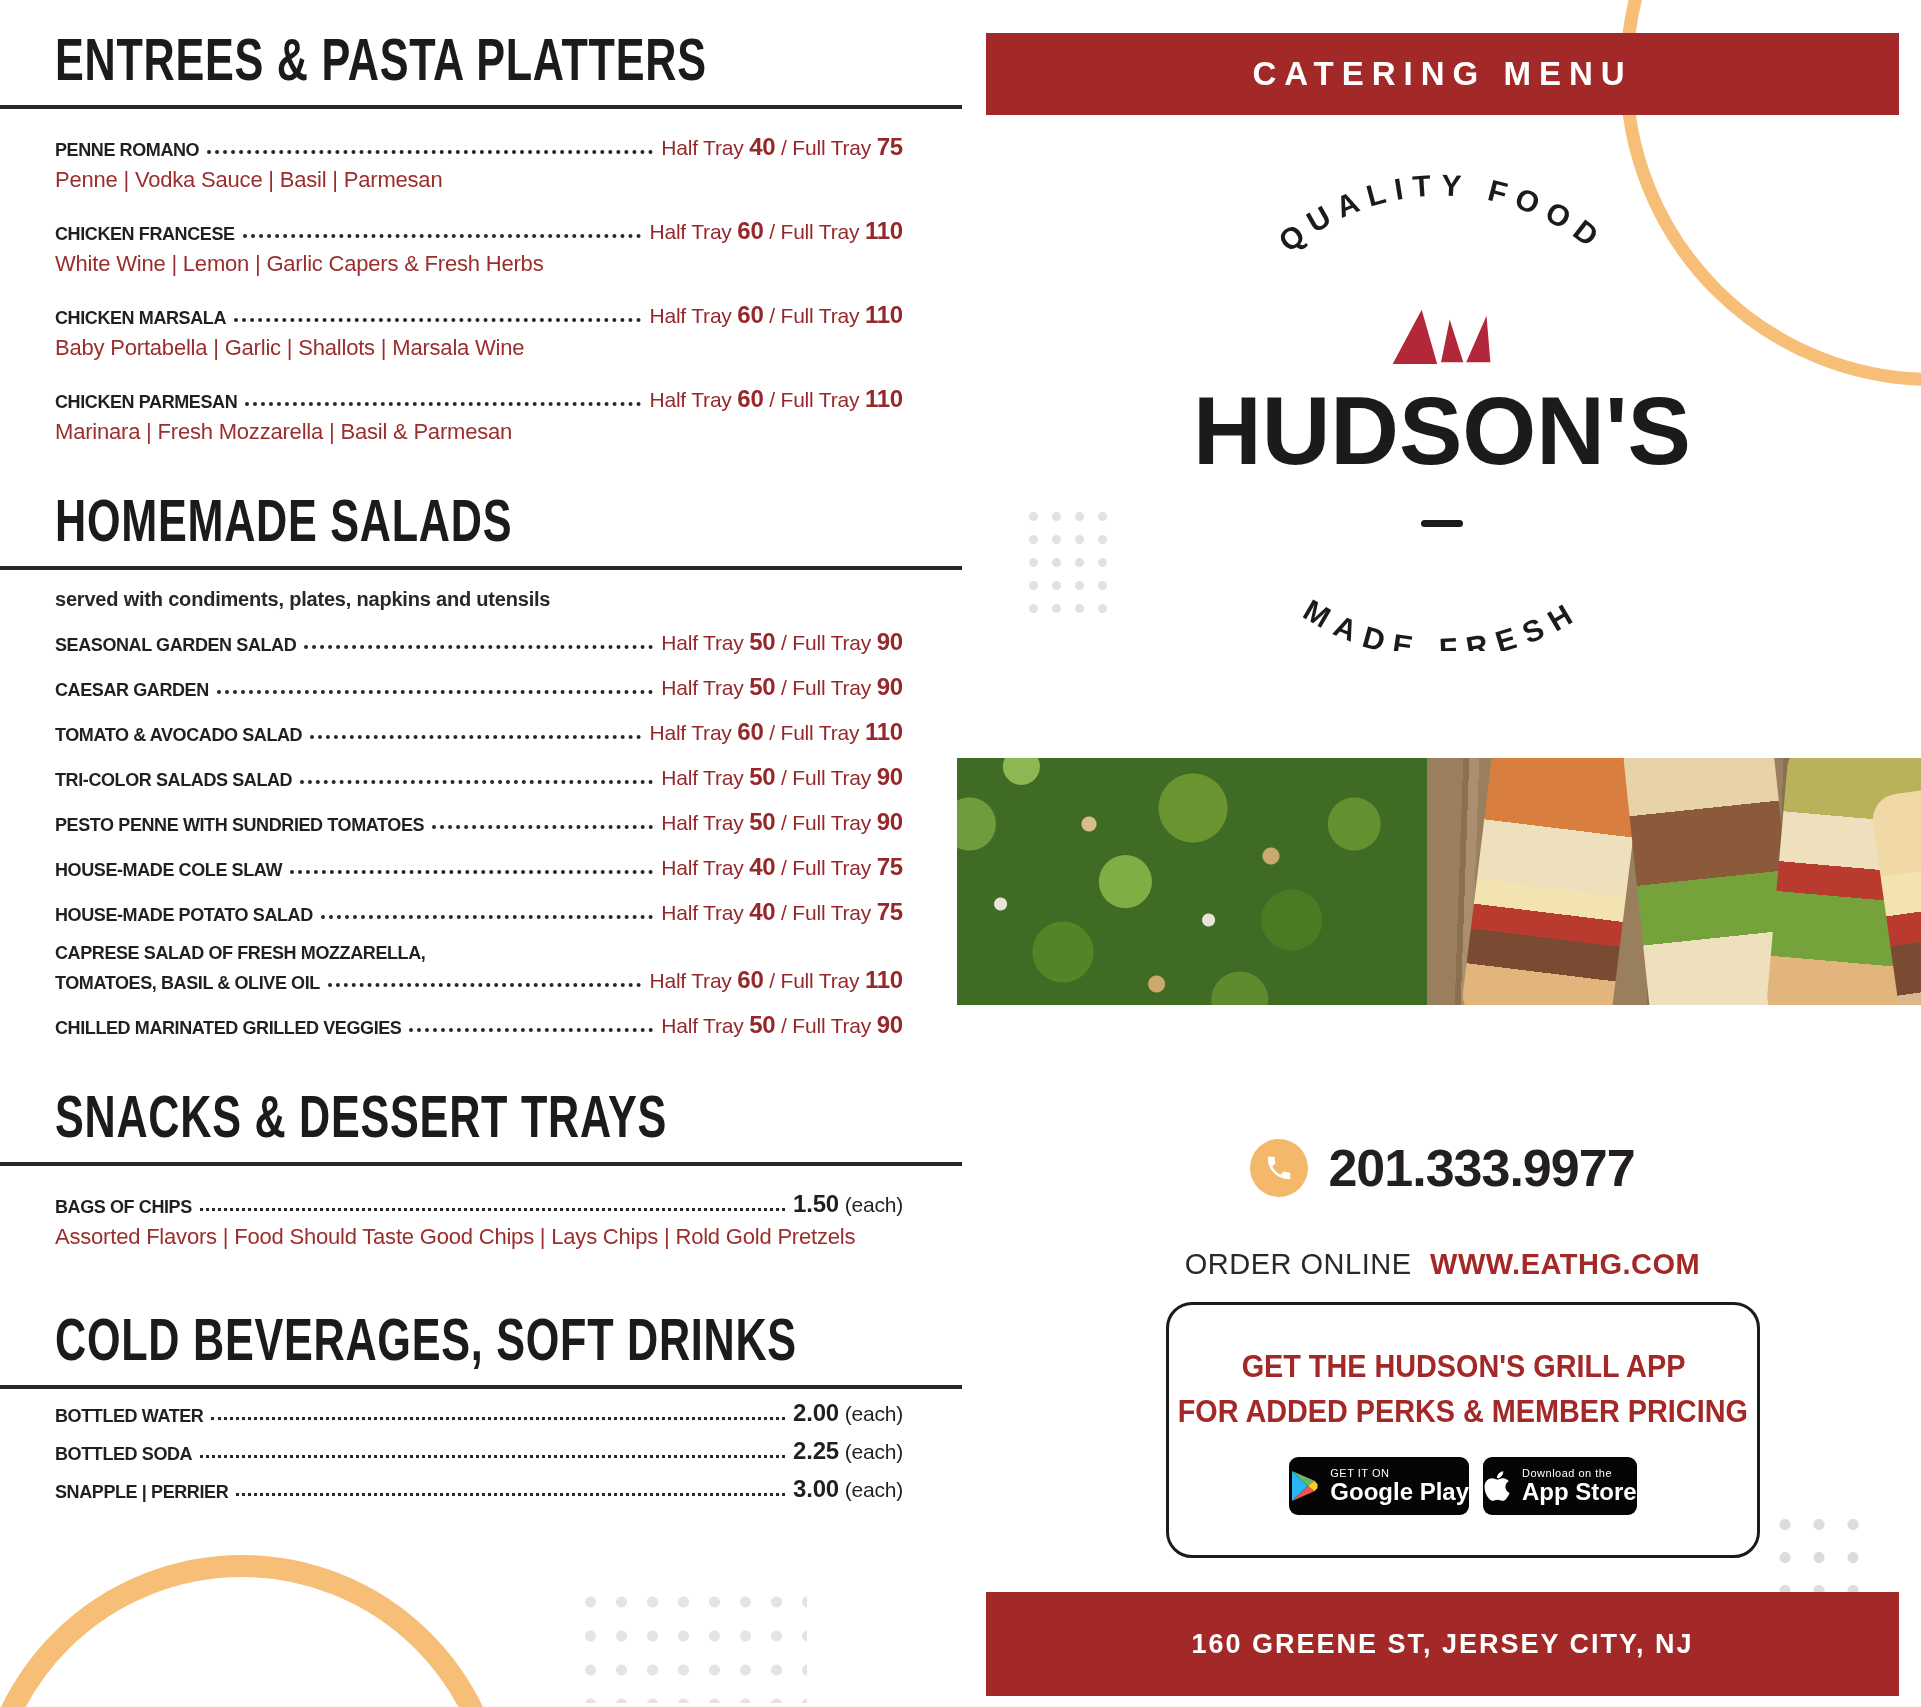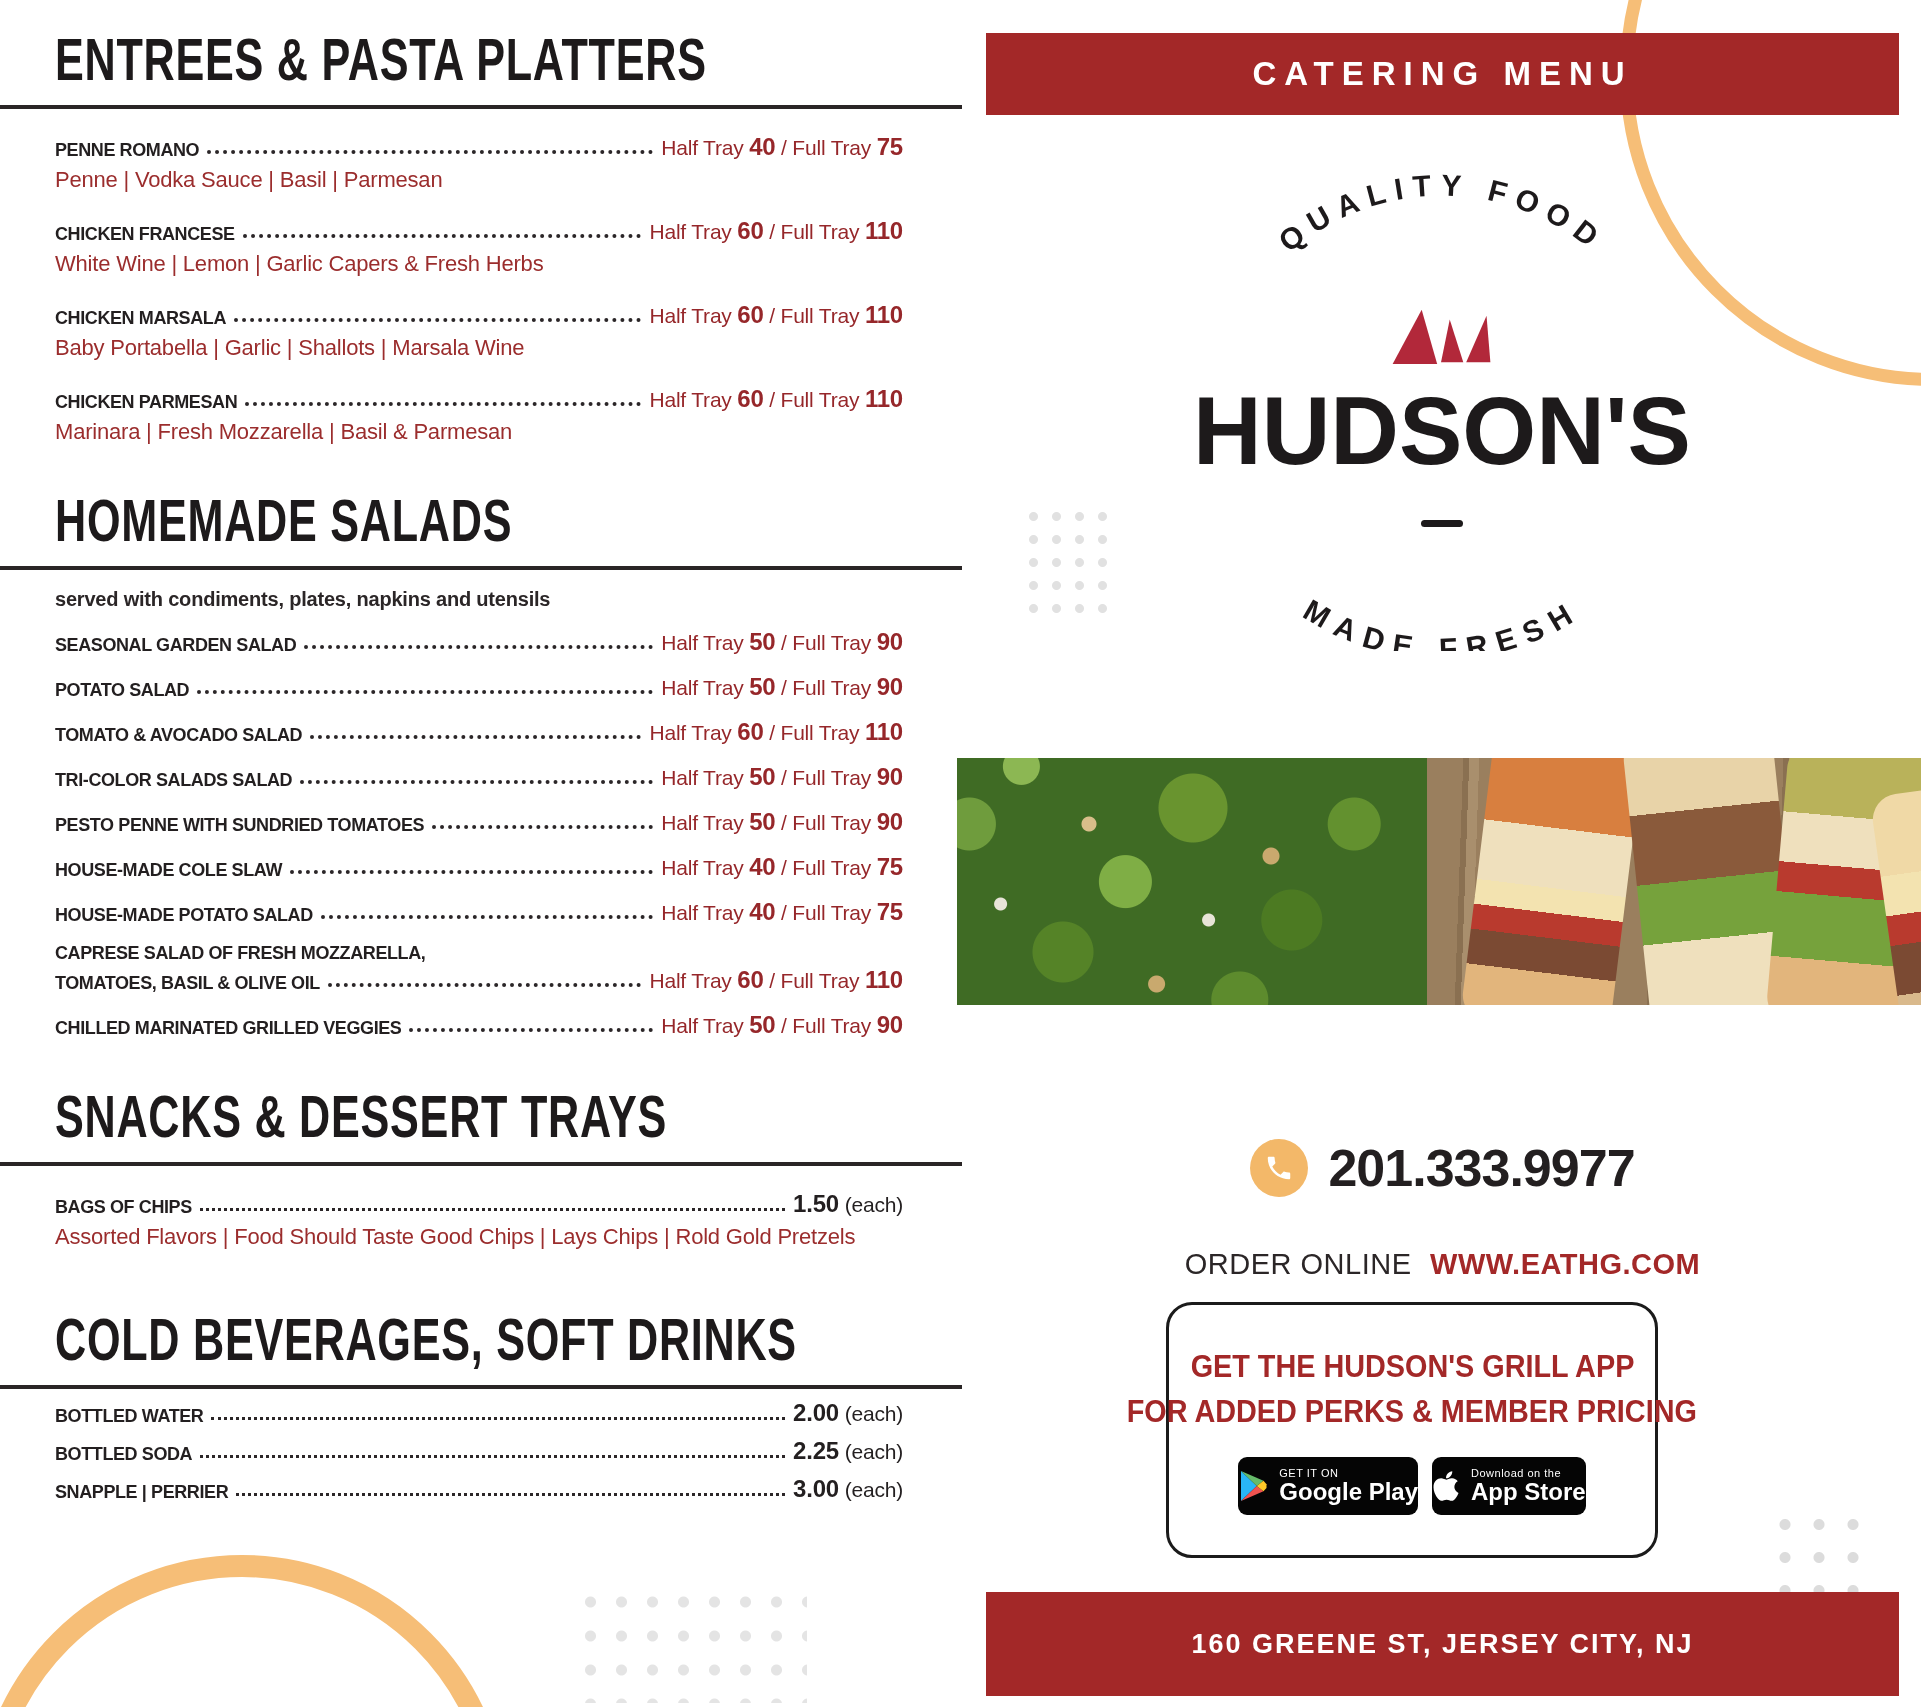--- a/index.html
+++ b/index.html
@@ -81,21 +81,21 @@
   #phone-row{position:absolute;left:986px;top:1138px;width:913px;z-index:1;
      display:flex;align-items:center;justify-content:center;gap:20px;}
   #phone-icon{width:58px;height:58px;border-radius:50%;background:#F3B869;
      display:flex;align-items:center;justify-content:center;flex:0 0 auto;}
   #phone-number{font-size:52px;font-weight:700;letter-spacing:-1px;color:#231f20;white-space:nowrap;}
   #order-row{position:absolute;left:986px;top:1248px;width:913px;z-index:1;text-align:center;
      font-size:29px;letter-spacing:0.5px;}
   #order-label{color:#2b2627;font-weight:400;}
   #website{color:#A32828;font-weight:700;margin-left:10px;}
   
-  #app-box{position:absolute;left:1166px;top:1302px;width:492px;height:256px;z-index:2;
+  #app-box{position:absolute;left:1166px;top:1302px;width:594px;height:256px;z-index:2;
      border:3px solid #1b1b1b;border-radius:26px;background:#fff;box-sizing:border-box;
      display:flex;flex-direction:column;align-items:center;justify-content:center;gap:8px;}
   .app-title{color:#A32828;font-weight:700;font-size:32px;line-height:1.35;white-space:nowrap;
      transform:scaleX(0.9);}
   #badges{display:flex;gap:14px;margin-top:16px;}
   .badge{height:58px;background:#050505;border-radius:9px;color:#fff;display:flex;align-items:center;
      padding:0 0;gap:11px;}
   .badge .txt{display:flex;flex-direction:column;line-height:1.1;}
   .badge .tagline{font-size:11px;letter-spacing:0.5px;}
   .badge .store{font-size:24px;font-weight:700;letter-spacing:0px;}
@@ -154,21 +154,21 @@
         <div class="section-note">served with condiments, plates, napkins and utensils</div>
         <div class="menu-item">
           <div class="item-row">
             <span class="item-name">SEASONAL GARDEN SALAD</span>
             <div class="leader"></div>
             <span class="price">Half Tray <b>50</b> / Full Tray <b>90</b></span>
           </div>
         </div>
         <div class="menu-item">
           <div class="item-row">
-            <span class="item-name">POTATO SALAD</span>
+            <span class="item-name">CAESAR GARDEN</span>
             <div class="leader"></div>
             <span class="price">Half Tray <b>50</b> / Full Tray <b>90</b></span>
           </div>
         </div>
         <div class="menu-item">
           <div class="item-row">
             <span class="item-name">TOMATO &amp; AVOCADO SALAD</span>
             <div class="leader"></div>
             <span class="price">Half Tray <b>60</b> / Full Tray <b>110</b></span>
           </div>

